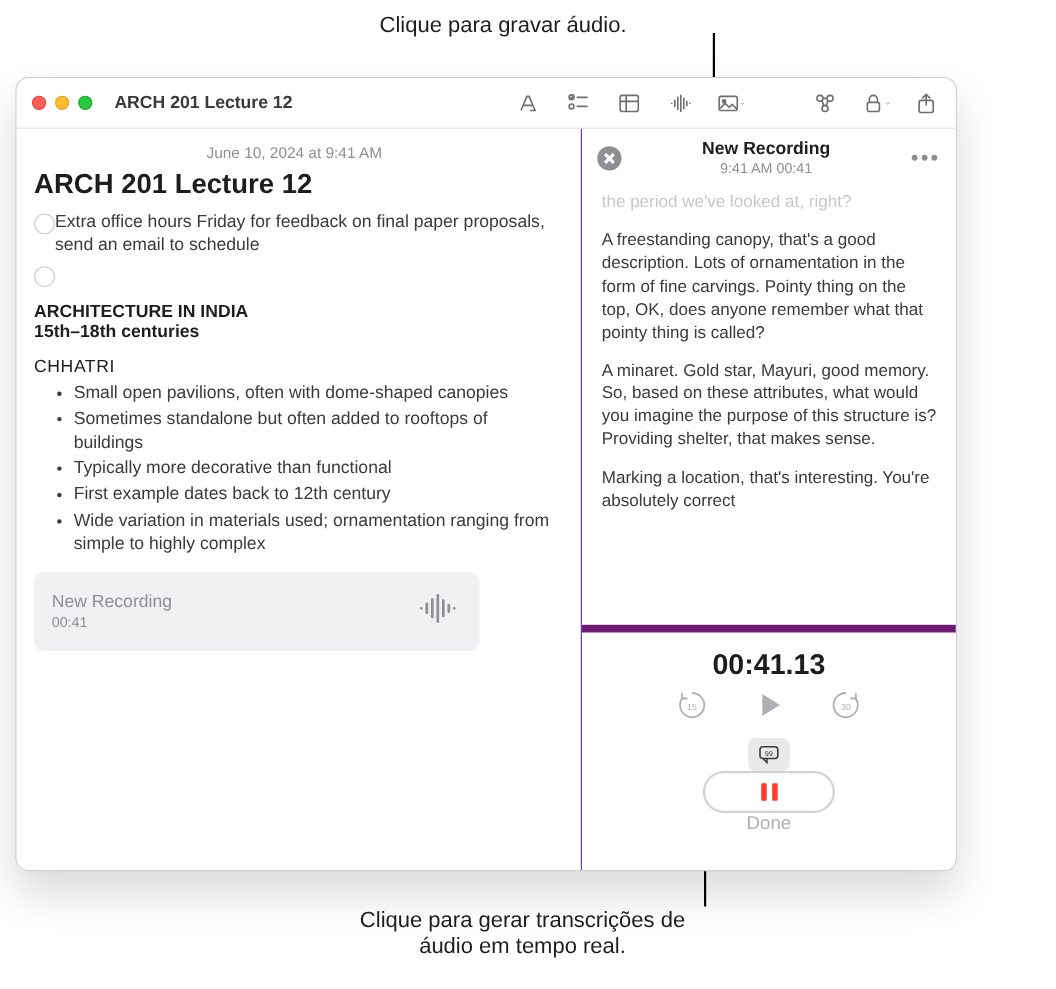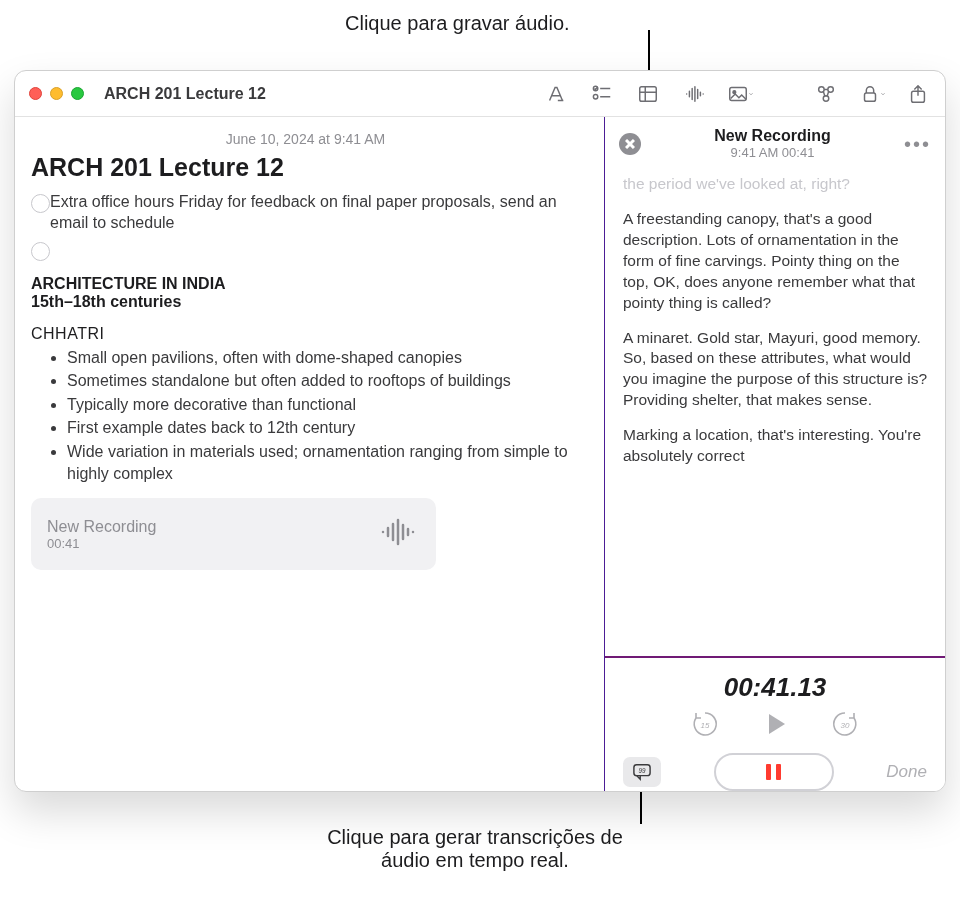--- a/index.html
+++ b/index.html
@@ -53,21 +53,21 @@
     width: 550px;
     text-align: center;
     font-size: 20px;
     color: #1d1d1f;
   }
 
   .window {
     position: absolute;
     top: 70px;
     left: 14px;
-    width: 932px;
+    width: 856px;
     height: 722px;
     border: 1px solid #cfcfcf;
     border-radius: 12px;
     background: #fff;
     box-shadow: 0 20px 40px rgba(0,0,0,0.15);
     overflow: hidden;
     display: flex;
     flex-direction: column;
   }
 
@@ -161,29 +161,28 @@
     font-size:15.5px;
     color:#3a3a3c;
     line-height:1.35;
     flex:1;
     overflow:hidden;
   }
   .transcript p { margin:0 0 14px 0; }
   .transcript .faded { color:#c7c7cc; }
 
   .rec-controls {
-    border-top:2px solid #701a75;
-    padding: 14px 18px 0 18px;
-    font-style: italic;
+    border-top:7px solid #701a75;
+    padding: 14px 18px 32px 18px;
   }
   .big-time { text-align:center; font-weight:800; font-size:26px; margin-bottom:6px;}
   .play-row { display:flex; align-items:flex-end; justify-content:center; gap:40px; color:#b0b0b4; margin-bottom:10px;}
   .play-row svg { width:30px; height:30px; stroke:#b0b0b4; fill:none; stroke-width:1.6;}
   .play-row .tri { fill:#b0b0b4; stroke:none;}
-  .bottom-row { display:flex; align-items:center; justify-content:space-between;}
+  .bottom-row { display:flex; align-items:center; justify-content:space-between;flex-direction:column;}
   .trans-toggle {
     width:38px; height:30px; border-radius:7px; background:#e9e9eb;
     display:flex; align-items:center; justify-content:center;
   }
   .trans-toggle svg { width:20px; height:18px; stroke:#3a3a3c; fill:none; stroke-width:1.6;}
   .pause-pill {
     width:120px; height:38px; border-radius:20px;
     border:2px solid #d1d1d6;
     display:flex; align-items:center; justify-content:center;
   }

